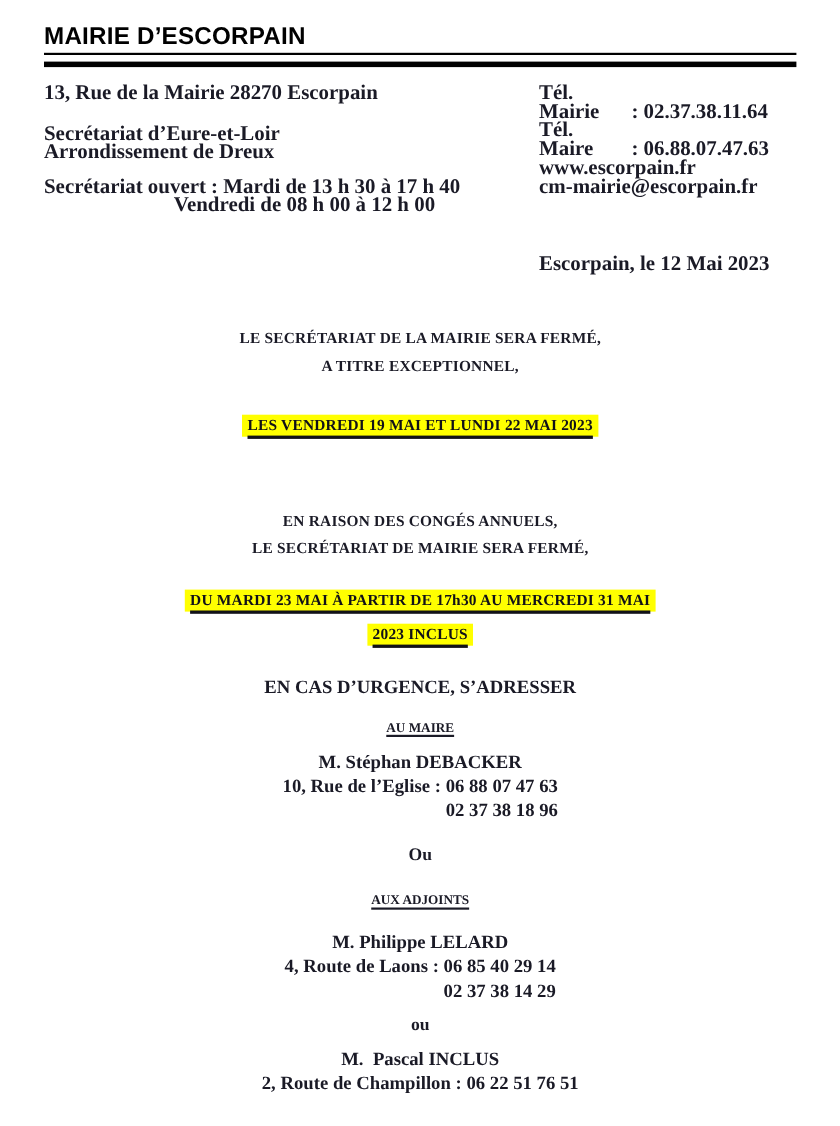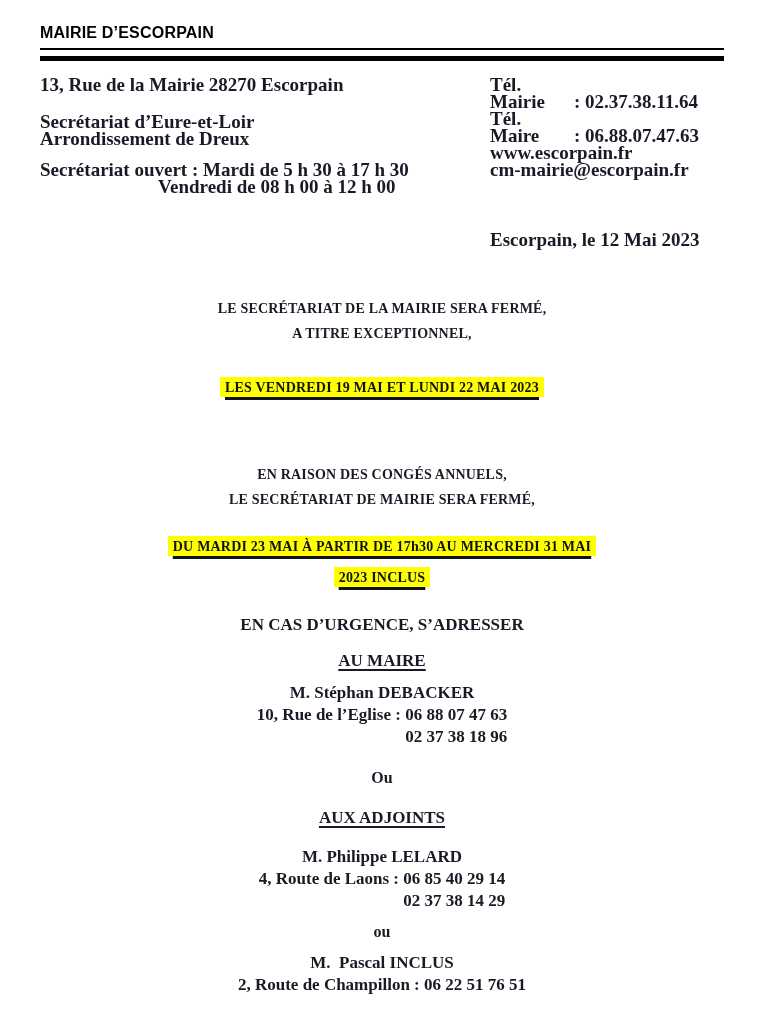--- a/index.html
+++ b/index.html
@@ -12,21 +12,21 @@
     background: #ffffff;
     color: #1a1a26;
     font-family: "Liberation Serif", "DejaVu Serif", serif;
     font-weight: bold;
     overflow: hidden;
   }
   
   .masthead { padding: 22px 40px 0 40px; }
   .org-title {
     font-family: "Liberation Sans", "DejaVu Sans", sans-serif;
-    font-size: 16px;
+    font-size: 22px;
     line-height: 22px;
     color: #000000;
     letter-spacing: 0.2px;
     border-bottom: 2px solid #000000;
     padding-bottom: 4px;
   }
   .rule-thick { height: 5px; background: #000000; margin-top: 6px; }
   
   .info {
     position: relative;
@@ -58,21 +58,21 @@
     text-decoration: underline;
     text-decoration-thickness: 2.5px;
     text-underline-offset: 5px;
     text-align: right;
   }
   .hl-block-1 { margin-top: 26px; }
   .heading-2 { margin-top: 60px; }
   .hl-block-2 { margin-top: 19px; }
   .emergency { font-size: 17px; line-height: 20px; margin-top: 22px; }
   .sub-heading {
-    font-size: 17px;
+    font-size: 12px;
     line-height: 20px;
     text-decoration: underline;
     text-decoration-thickness: 2px;
     text-underline-offset: 3px;
   }
   .mayor-heading { margin-top: 16px; }
   .deputies-heading { margin-top: 20px; }
   .contact-block {
     display: inline-block;
     font-size: 17px;
@@ -97,21 +97,21 @@
   <div class="masthead">
     <div class="org-title">MAIRIE D’ESCORPAIN</div>
     <div class="rule-thick"></div>
   </div>
 
   <div class="info">
     <div class="info-left">
       <div>13, Rue de la Mairie 28270 Escorpain</div>
       <div class="info-dept">Secrétariat d’Eure-et-Loir</div>
       <div>Arrondissement de Dreux</div>
-      <div class="info-hours1">Secrétariat ouvert : Mardi de 5 h 30 à 17 h 30</div>
+      <div class="info-hours1">Secrétariat ouvert : Mardi de 13 h 30 à 17 h 40</div>
       <div class="info-hours2">Vendredi de 08 h 00 à 12 h 00</div>
     </div>
     <div class="info-right">
       <div class="tel-row">
         <span class="tel-label">Tél. Mairie</span><span>: 02.37.38.11.64</span>
       </div>
       <div class="tel-row">
         <span class="tel-label">Tél. Maire</span><span>: 06.88.07.47.63</span>
       </div>
       <div>www.escorpain.fr</div>

